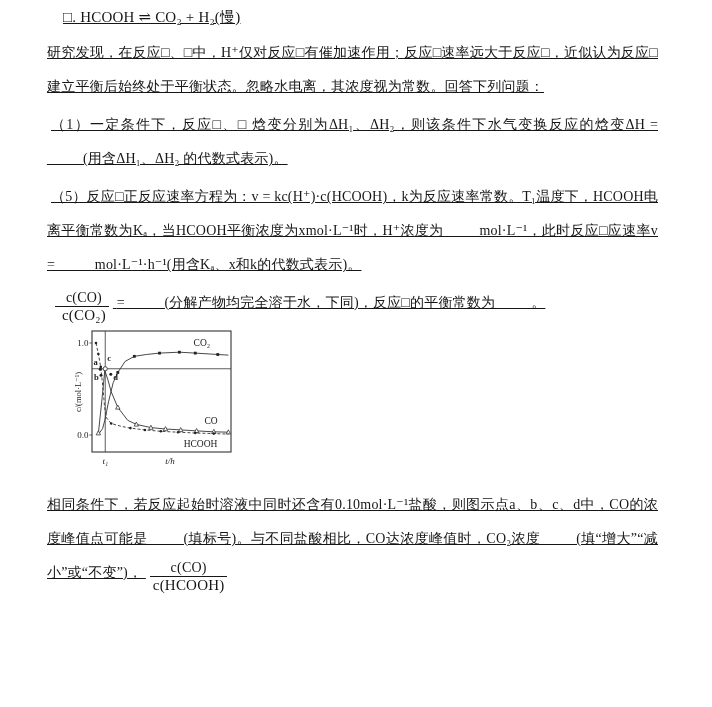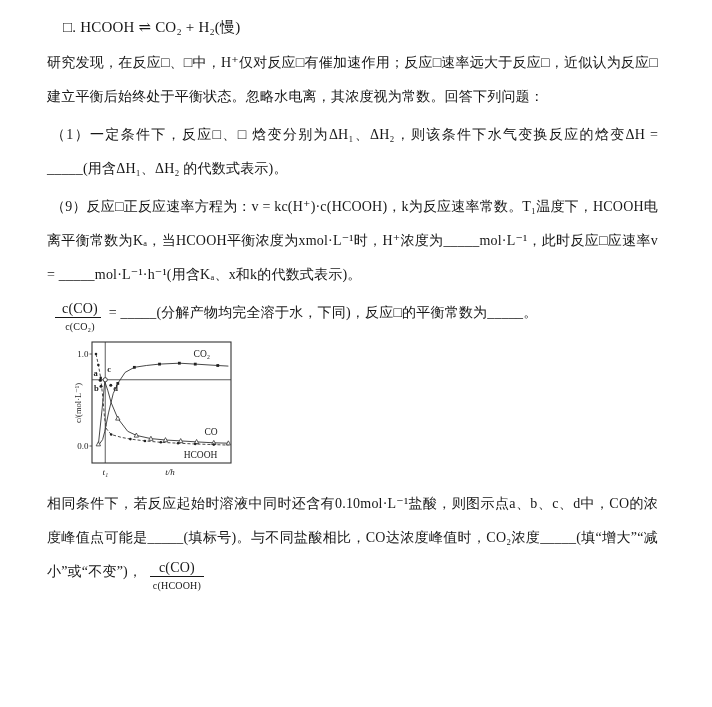--- a/index.html
+++ b/index.html
@@ -1,51 +1,51 @@
 <!DOCTYPE html>
 <html><head>
 <meta charset="utf-8">
 <style>
   html,body{margin:0;padding:0;background:#ffffff;}
   body{
     width:712px;height:707px;overflow:hidden;
     font-family:"Liberation Serif","DejaVu Serif",serif;
     color:#161616;
   }
-  .doc{padding:14px 46px 0 47px;}
+  .doc{padding:4px 46px 0 47px;text-decoration:underline;}
   .eq{
     font-size:15px;line-height:26px;margin:0 0 6px 16px;
     letter-spacing:0.2px;
   }
   .para{
     font-size:14px;line-height:34px;margin:0 8px 4px 0;
     text-align:justify;letter-spacing:0.2px;
   }
   .para.num-item{text-indent:4px;}
   .frac{
     display:inline-block;text-align:center;vertical-align:-13px;
     margin:0 4px;line-height:1;
   }
   .frac .num{display:block;font-size:14px;line-height:16px;padding:0 3px;}
-  .frac .den{display:block;font-size:10px;line-height:17px;padding:0 3px;border-top:1px solid #161616;}
-  figure.chart{margin:2px 0 4px 28px;padding:0;}
+  .frac .den{display:block;font-size:15px;line-height:17px;padding:0 3px;border-top:1px solid #161616;}
+  figure.chart{margin:2px 0 16px 28px;padding:0;}
   svg text{font-family:"Liberation Serif","DejaVu Serif",serif;fill:#1c1c1c;}
 </style>
 </head>
 <body>
 
 <div class="doc">
 
   <div class="eq">□.  HCOOH ⇌ CO₂ + H₂(慢)</div>
 
   <p class="para">研究发现，在反应□、□中，H⁺仅对反应□有催加速作用；反应□速率远大于反应□，近似认为反应□建立平衡后始终处于平衡状态。忽略水电离，其浓度视为常数。回答下列问题：</p>
 
   <p class="para num-item">（1）一定条件下，反应□、□  焓变分别为ΔH₁、ΔH₂，则该条件下水气变换反应的焓变ΔH = _____(用含ΔH₁、ΔH₂ 的代数式表示)。</p>
 
-  <p class="para num-item">（9）反应□正反应速率方程为：v = kc(H⁺)·c(HCOOH)，k为反应速率常数。T₁温度下，HCOOH电离平衡常数为Kₐ，当HCOOH平衡浓度为xmol·L⁻¹时，H⁺浓度为_____mol·L⁻¹，此时反应□应速率v = _____mol·L⁻¹·h⁻¹(用含Kₐ、x和k的代数式表示)。</p>
+  <p class="para num-item">（5）反应□正反应速率方程为：v = kc(H⁺)·c(HCOOH)，k为反应速率常数。T₁温度下，HCOOH电离平衡常数为Kₐ，当HCOOH平衡浓度为xmol·L⁻¹时，H⁺浓度为_____mol·L⁻¹，此时反应□应速率v = _____mol·L⁻¹·h⁻¹(用含Kₐ、x和k的代数式表示)。</p>
 
   <p class="para num-item">
     <span class="frac"><span class="num">c(CO)</span><span class="den">c(CO₂)</span></span>
     <span>= _____(分解产物均完全溶于水，下同)，反应□的平衡常数为_____。</span>
   </p>
 
   <figure class="chart">
     <svg width="172" height="140" viewBox="0 0 172 140">
         <rect x="17" y="3" width="139" height="121" fill="none" stroke="#333333" stroke-width="1.1"></rect>
         <line x1="30.238095238095237" y1="3" x2="30.238095238095237" y2="124" stroke="#333333" stroke-width="0.8"></line>

